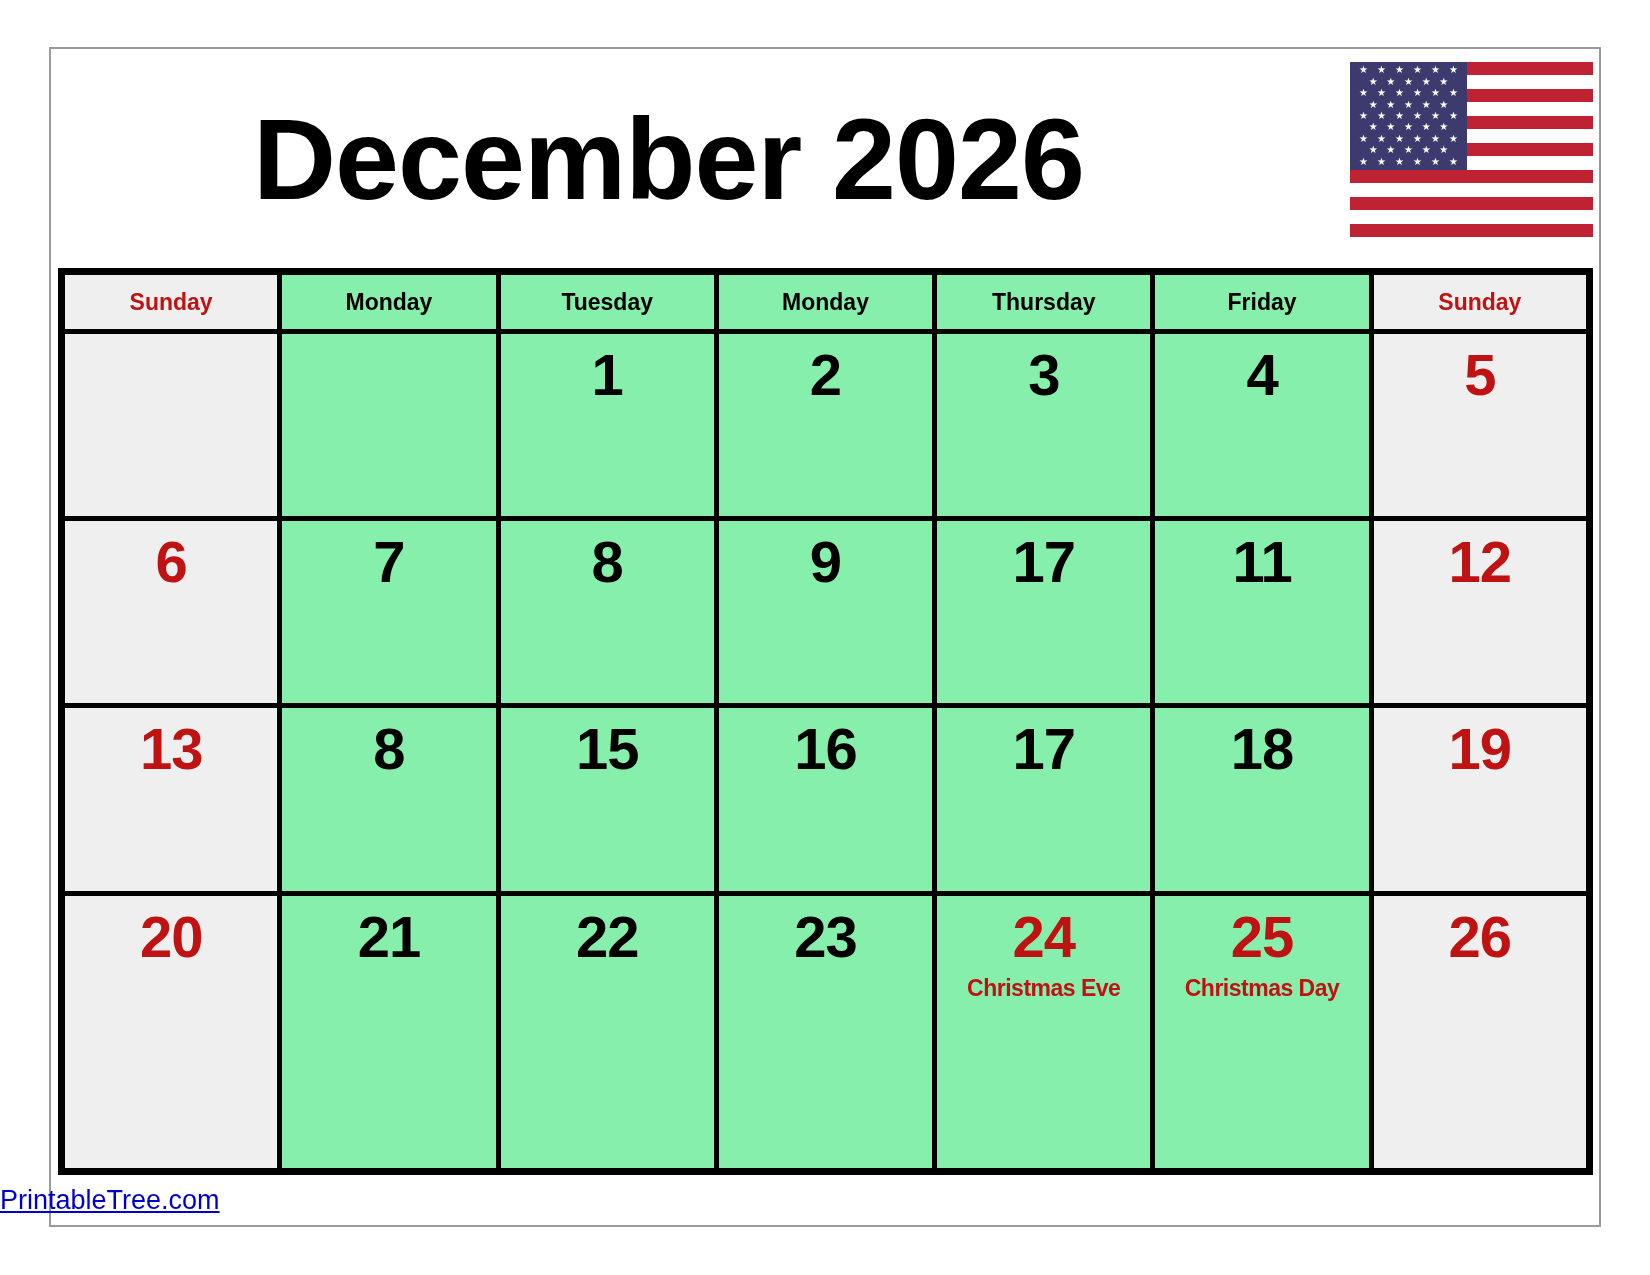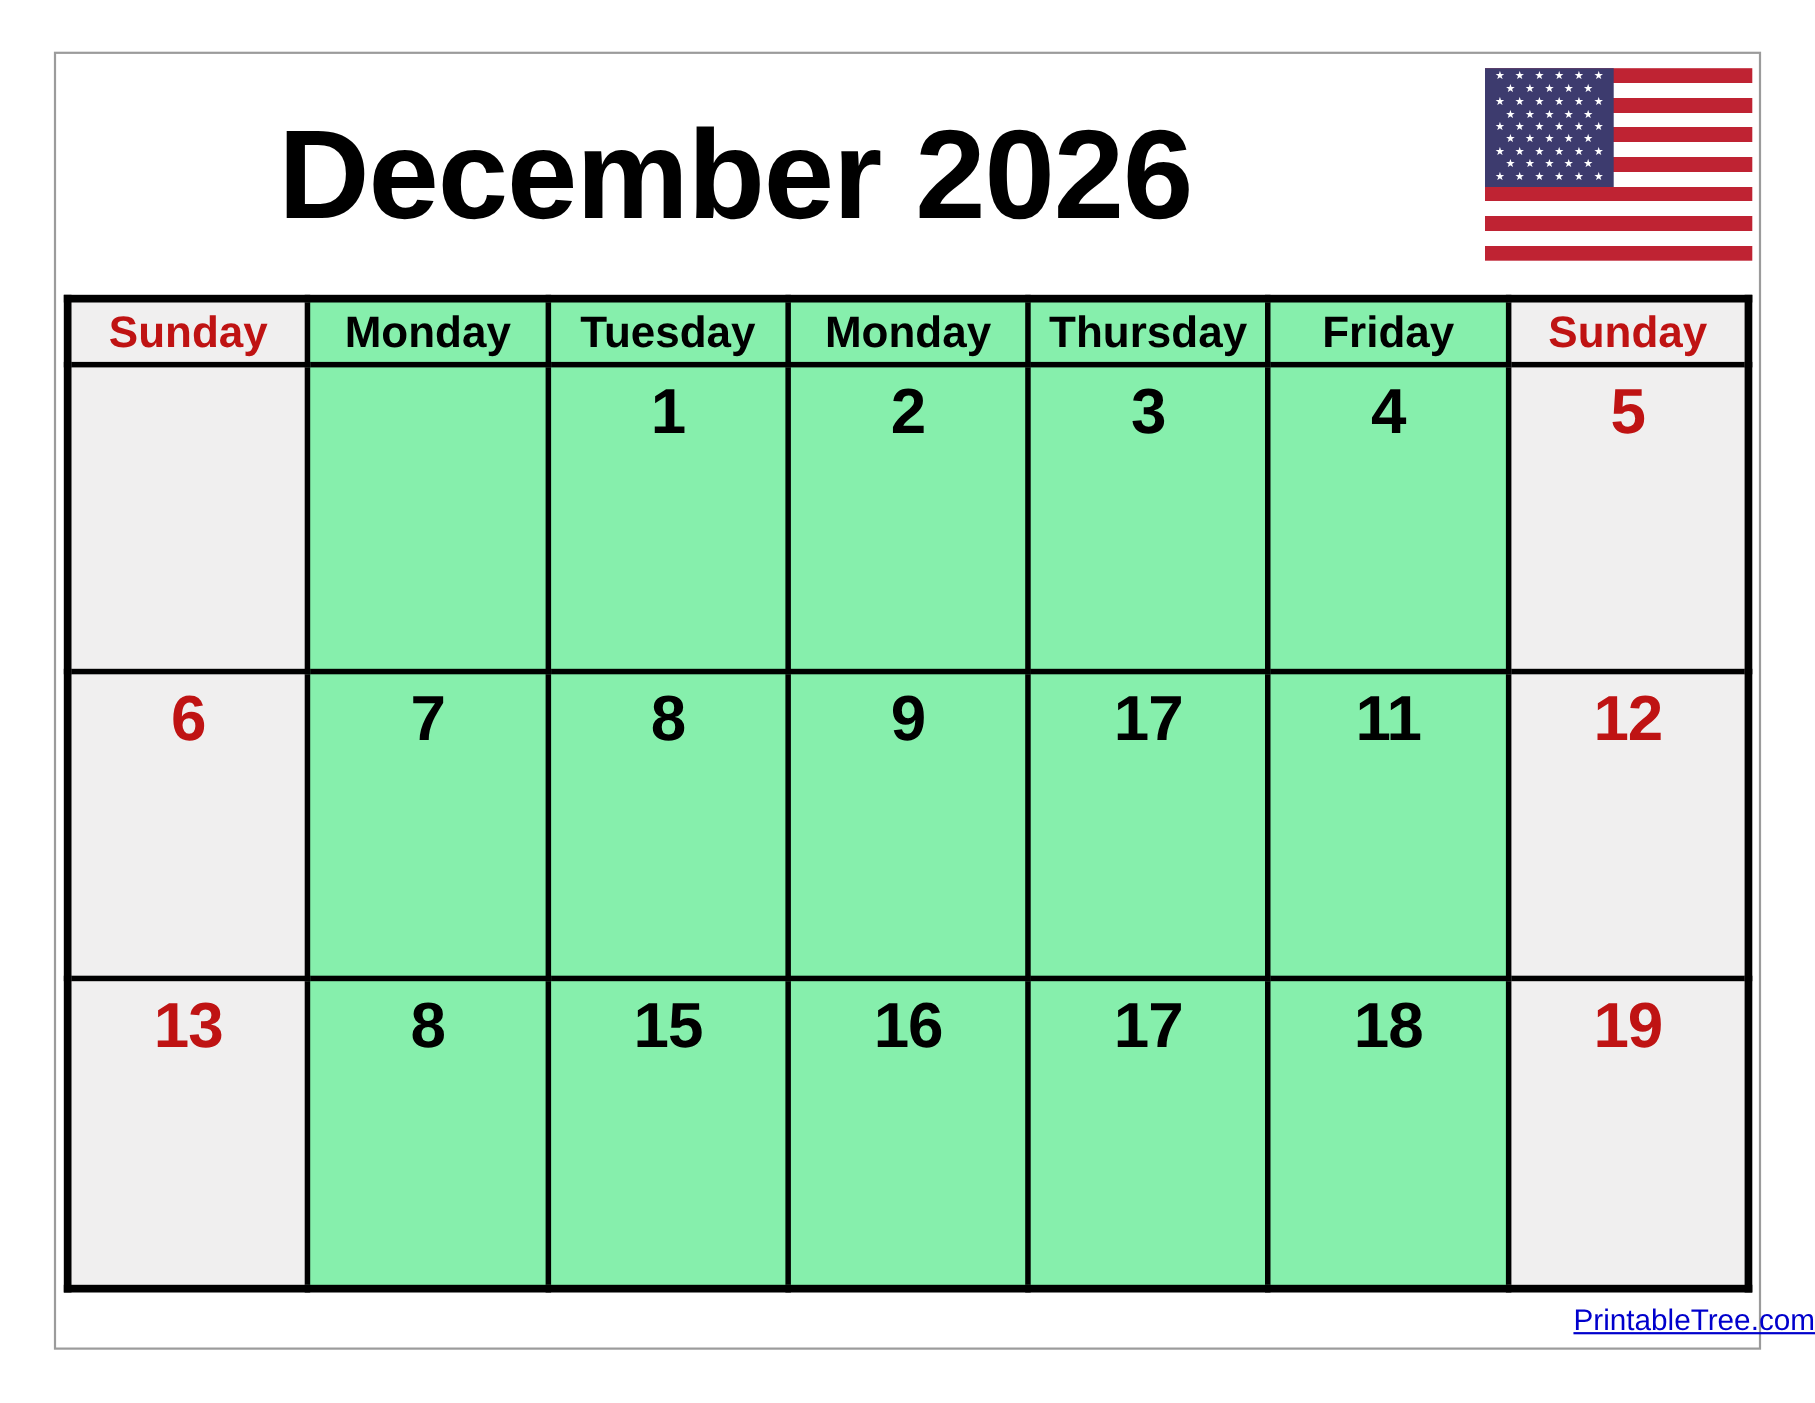--- a/index.html
+++ b/index.html
@@ -80,21 +80,21 @@
     table-layout: fixed;
     border: 7px solid var(--border-black);
     background: #fff;
   }
   .cal th, .cal td {
     border: 5px solid var(--border-black);
     background: #86efac;
   }
   .cal th {
     height: 60px;
-    font-size: 40px;
+    font-size: 23px;
     font-weight: bold;
     text-align: center;
     vertical-align: middle;
     color: #000;
   }
   .cal th.weekend { background: var(--weekend-bg); color: var(--red); }
   .cal td {
     vertical-align: top;
     text-align: center;
   }
@@ -113,21 +113,21 @@
     font-size: 23px;
     font-weight: bold;
     color: var(--red);
     letter-spacing: -0.5px;
   }
   
   .footer {
     position: absolute;
     left: 0; top: 1185px;
     width: 1650px;
-    text-align: right;
+    text-align: left;
   }
   .footer a {
     font-size: 27px;
     color: var(--link-blue);
     text-decoration: underline;
     cursor: pointer;
   }
 </style>
 </head>
 <body>
@@ -283,20 +283,45 @@
           <td class="">
             <div class="date-num">17</div>
           </td>
           <td class="">
             <div class="date-num">18</div>
           </td>
           <td class="weekend red">
             <div class="date-num">19</div>
           </td>
         </tr>
+        <tr>
+          <td class="weekend red">
+            <div class="date-num">20</div>
+          </td>
+          <td class="">
+            <div class="date-num">21</div>
+          </td>
+          <td class="">
+            <div class="date-num">22</div>
+          </td>
+          <td class="">
+            <div class="date-num">23</div>
+          </td>
+          <td class="red">
+            <div class="date-num">24</div>
+            <div class="holiday">Christmas Eve</div>
+          </td>
+          <td class="red">
+            <div class="date-num">25</div>
+            <div class="holiday">Christmas Day</div>
+          </td>
+          <td class="weekend red">
+            <div class="date-num">26</div>
+          </td>
+        </tr>
       </tbody>
   </table>
 
   <div class="footer">
     <a>PrintableTree.com</a>
   </div>
 
 </div>
 
 </body></html>

